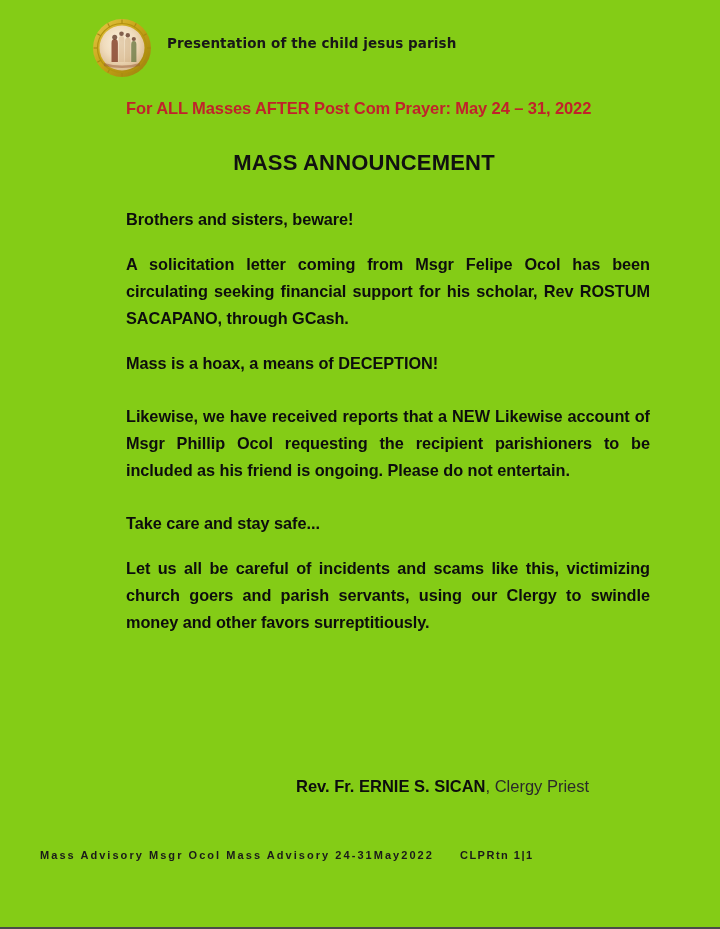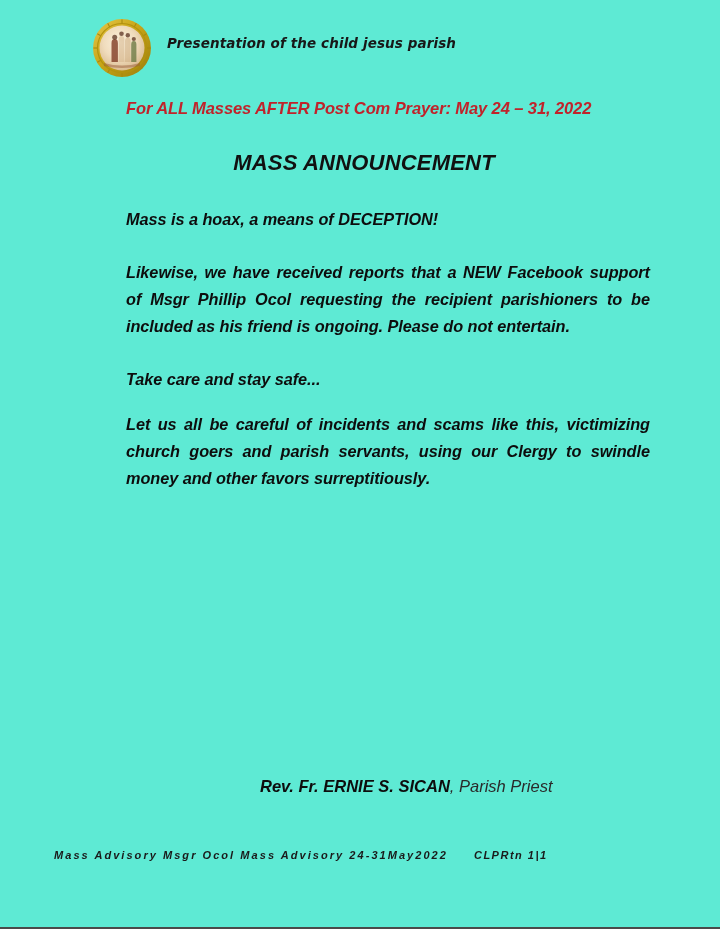--- a/index.html
+++ b/index.html
@@ -5,26 +5,25 @@
   html, body {
     margin: 0;
     padding: 0;
     background: #ffffff;
   }
 
   .page {
     position: relative;
     width: 720px;
     height: 929px;
-    background: #5eead4;
+    background: #84cc16;
     border-bottom: 2px solid #4a4a4a;
     box-sizing: border-box;
     overflow: hidden;
     font-family: "Liberation Sans", sans-serif;
-    font-style: italic;
   }
 
   
   .header {
     position: absolute;
     left: 0;
     top: 14px;
     width: 720px;
     height: 70px;
     display: flex;
@@ -125,31 +124,32 @@
     font-family: "Liberation Sans", sans-serif;
     font-size: 16.5px;
     color: #1a1a1a;
     line-height: 24px;
     white-space: nowrap;
   }
 
   .sig-name {
     font-weight: bold;
     color: #0d0d0d;
+    margin-left: 36px;
   }
 
   .sig-role {
     font-weight: normal;
     color: #2a2a2a;
   }
 
   
   .footer {
     position: absolute;
-    left: 54px;
+    left: 40px;
     top: 849px;
     width: 620px;
     font-family: "Liberation Sans", sans-serif;
     font-size: 11px;
     font-weight: bold;
     color: #1a1a1a;
     letter-spacing: 2.05px;
     white-space: nowrap;
   }
 
@@ -217,35 +217,37 @@
     </div>
 
     <div class="org-title">Presentation of the child jesus parish</div>
   </div>
 
   <div class="advisory-line">For ALL Masses AFTER Post Com Prayer: May 24 – 31, 2022</div>
 
   <div class="doc-title">MASS ANNOUNCEMENT</div>
 
   <div class="body-block">
-
+    <p class="para last-line-left">Brothers and sisters, beware!</p>
+
+    <p class="para last-line-left">A solicitation letter coming from Msgr Felipe Ocol has been circulating seeking financial support for his scholar, Rev ROSTUM SACAPANO, through GCash.</p>
 
 
     <p class="para last-line-left gap-extra">Mass is a hoax, a means of DECEPTION!</p>
 
-    <p class="para last-line-left gap-extra">Likewise, we have received reports that a NEW Facebook support of Msgr Phillip Ocol requesting the recipient parishioners to be included as his friend is ongoing. Please do not entertain.</p>
+    <p class="para last-line-left gap-extra">Likewise, we have received reports that a NEW Likewise account of Msgr Phillip Ocol requesting the recipient parishioners to be included as his friend is ongoing. Please do not entertain.</p>
 
     <p class="para last-line-left">Take care and stay safe...</p>
 
     <p class="para last-line-left">Let us all be careful of incidents and scams like this, victimizing church goers and parish servants, using our Clergy to swindle money and other favors surreptitiously.</p>
   </div>
 
   <div class="sig-block">
     <div class="sig-name-row">
-      <span class="sig-name">Rev. Fr. ERNIE S. SICAN</span><span class="sig-role">, Parish Priest</span>
+      <span class="sig-name">Rev. Fr. ERNIE S. SICAN</span><span class="sig-role">, Clergy Priest</span>
     </div>
   </div>
 
   <div class="footer">
     <span>Mass Advisory Msgr Ocol Mass Advisory 24-31May2022</span><span class="footer-ref">CLPRtn 1|1</span>
   </div>
 
 </div>
 
 </body></html>

